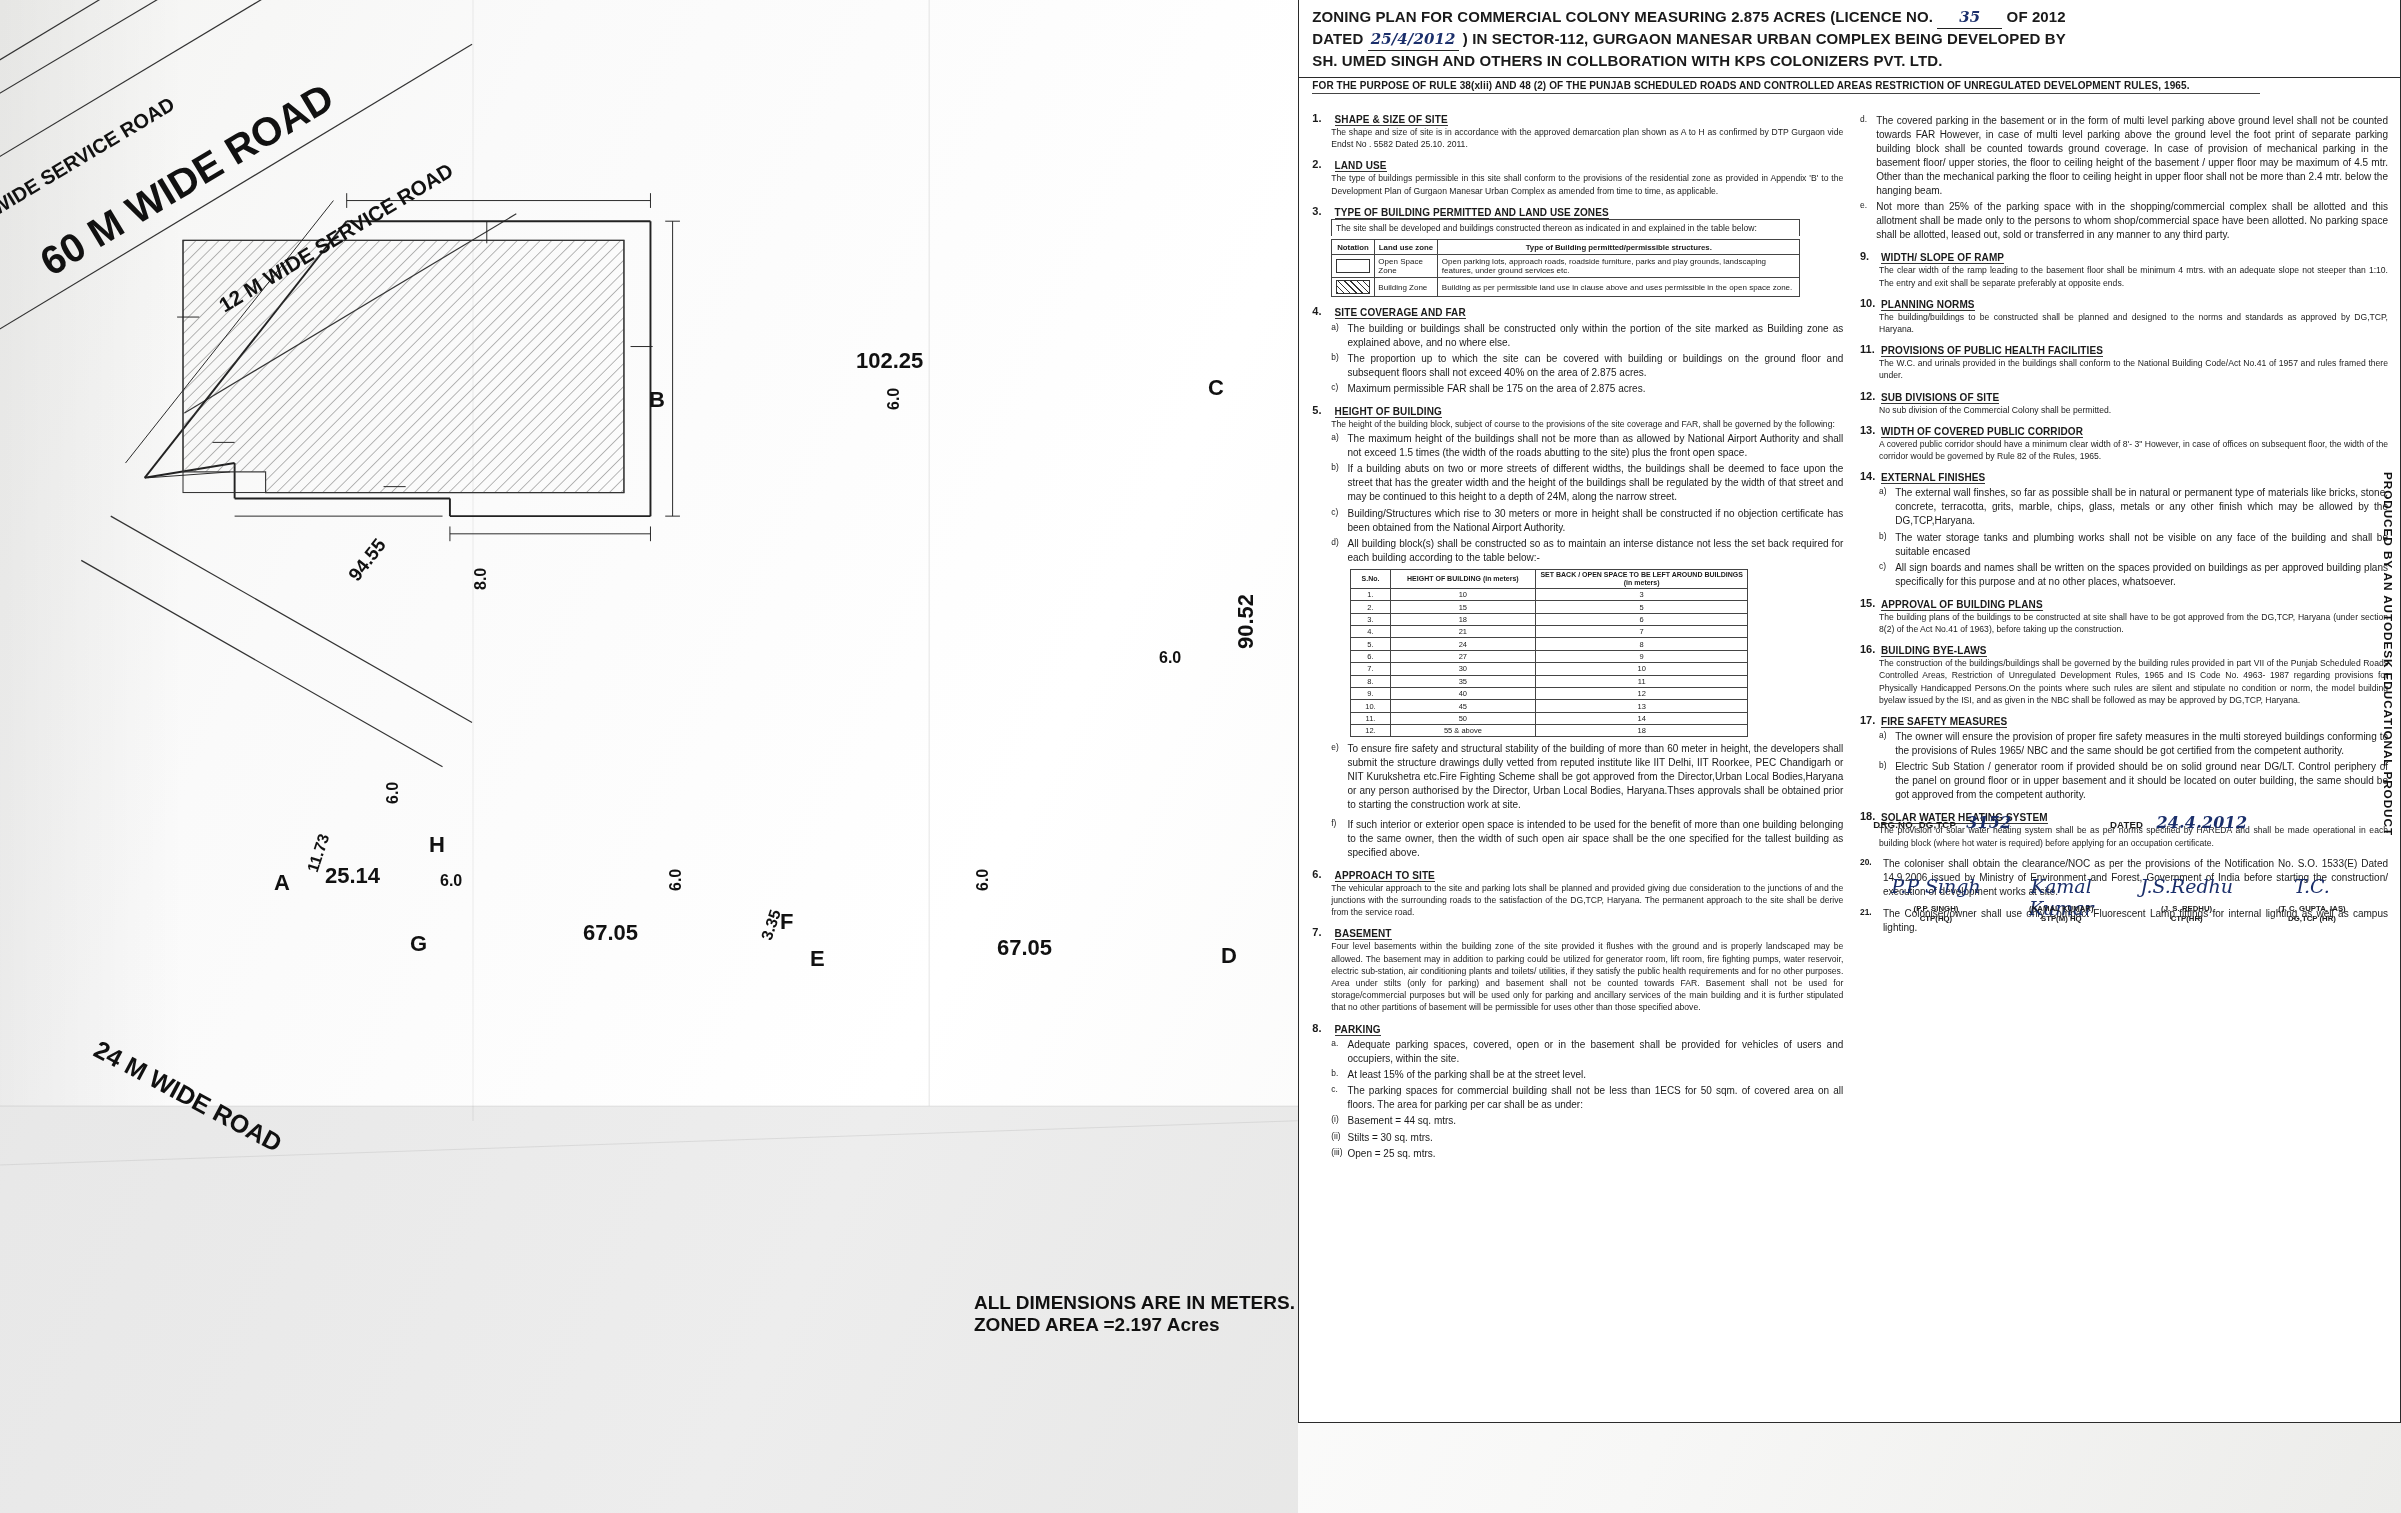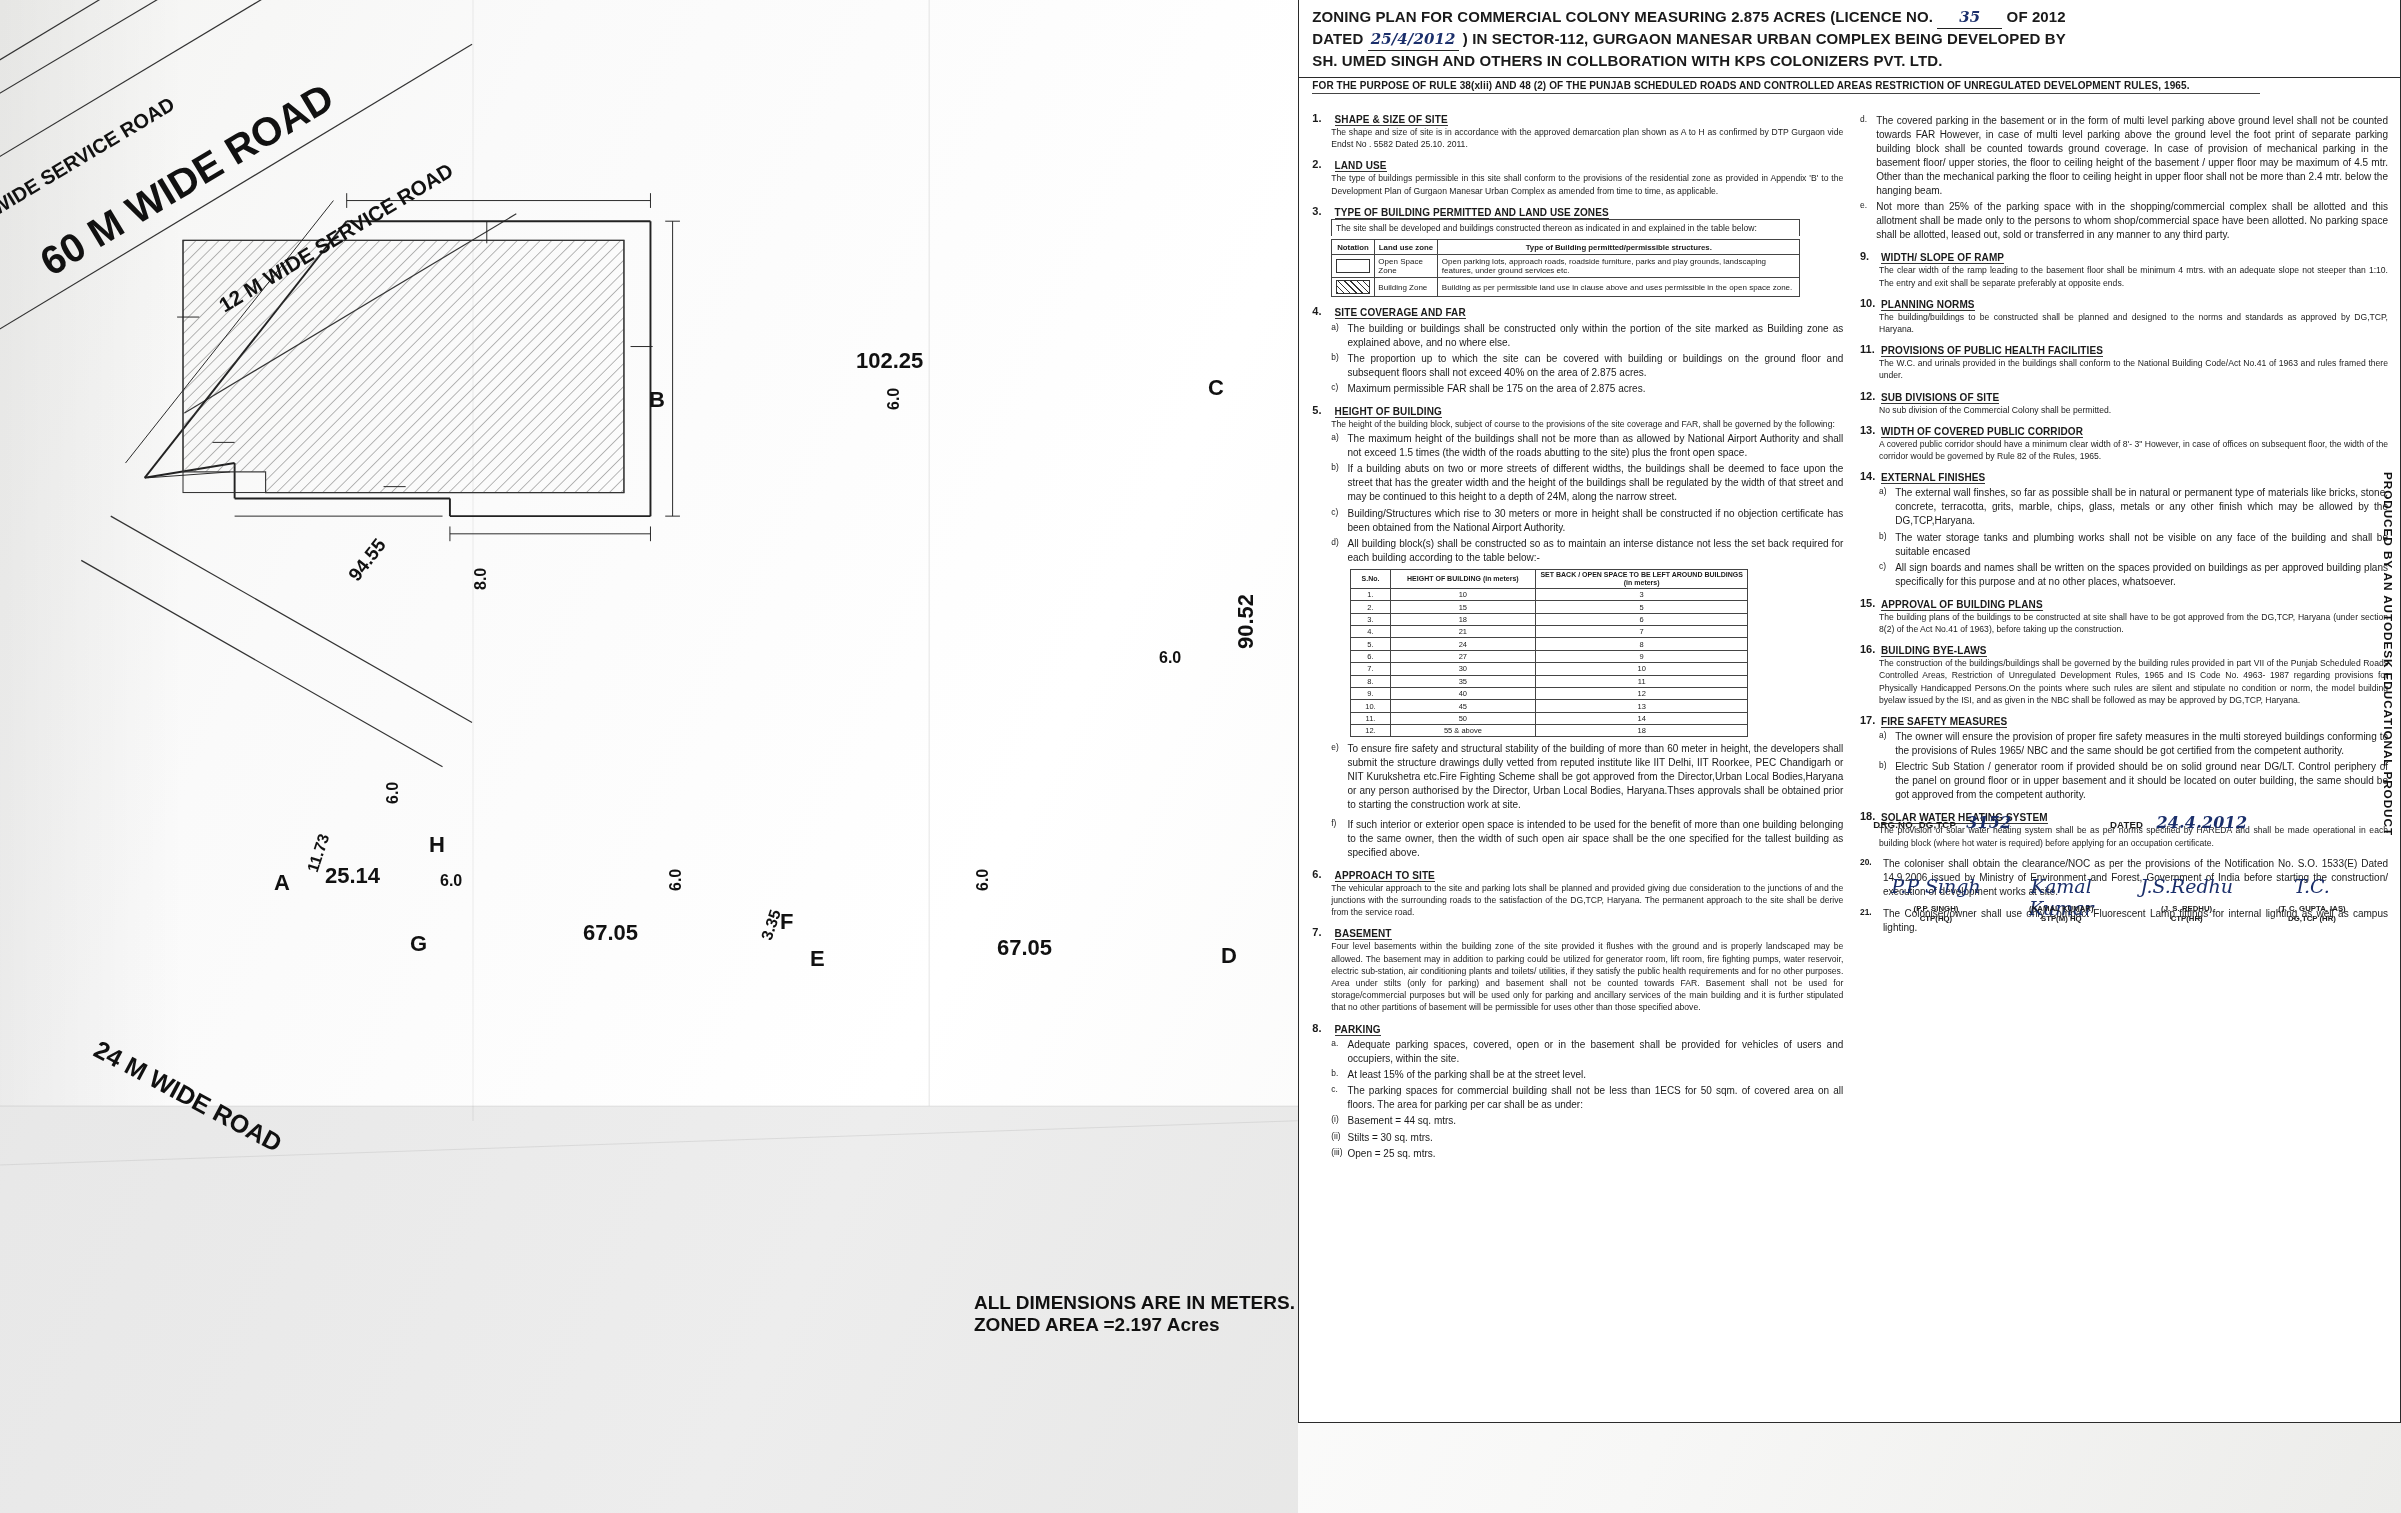--- a/index.html
+++ b/index.html
@@ -508,21 +508,21 @@
 
       <div class="sec">
         <span class="sec-n r">10.</span>
         <span class="sec-h">PLANNING NORMS</span>
         <div class="body ind">The building/buildings to be constructed shall be planned and designed to the norms and standards as approved by DG,TCP, Haryana.</div>
       </div>
 
       <div class="sec">
         <span class="sec-n r">11.</span>
         <span class="sec-h">PROVISIONS OF PUBLIC HEALTH FACILITIES</span>
-        <div class="body ind">The W.C. and urinals provided in the buildings shall conform to the National Building Code/Act No.41 of 1963 and rules framed there under.</div>
+        <div class="body ind">The W.C. and urinals provided in the buildings shall conform to the National Building Code/Act No.41 of 1957 and rules framed there under.</div>
       </div>
 
       <div class="sec">
         <span class="sec-n r">12.</span>
         <span class="sec-h">SUB DIVISIONS OF SITE</span>
         <div class="body ind">No sub division of the Commercial Colony shall be permitted.</div>
       </div>
 
       <div class="sec">
         <span class="sec-n r">13.</span>

